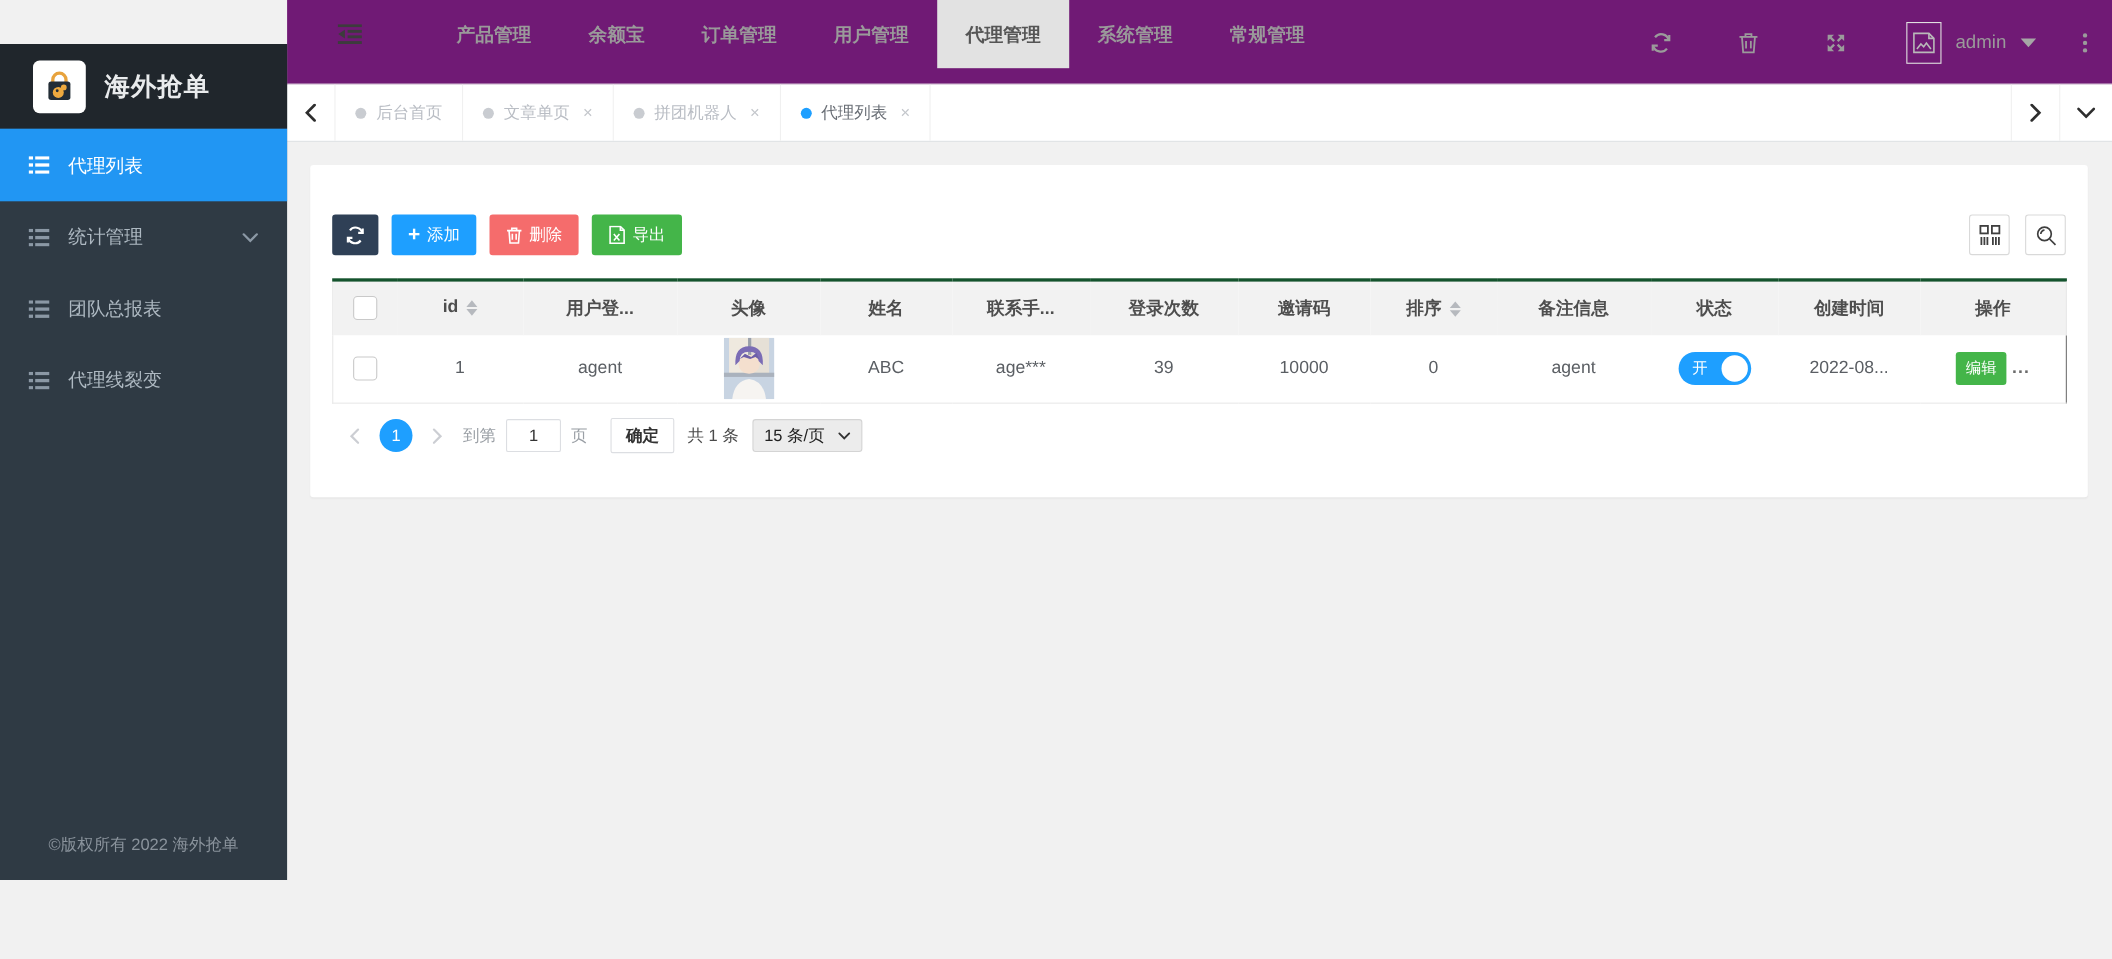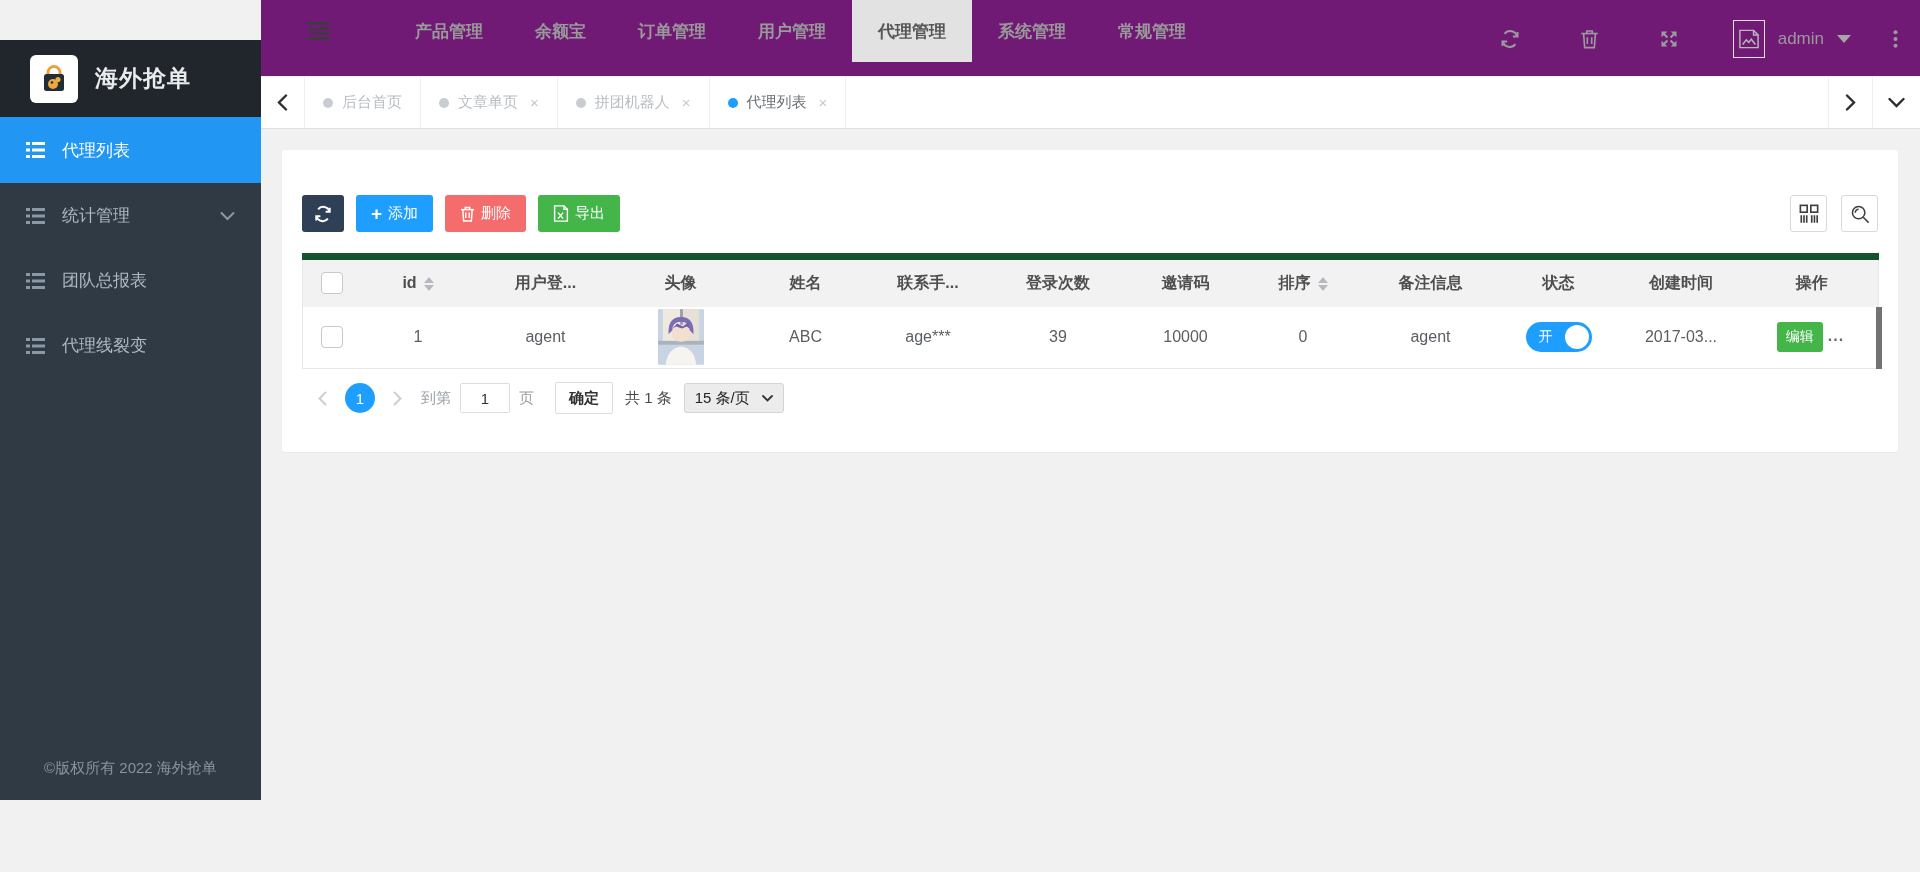--- a/index.html
+++ b/index.html
@@ -64,26 +64,26 @@
   .btn-export { background:#44b549; }
   .plus { font-size:19px; font-weight:700; line-height:1; }
   .toolbar-right { margin-left:auto; display:flex; gap:14px; }
   .icon-btn { width:37px; height:37px; border:1px solid #d9d9d9; border-radius:3px; background:#fff;
     display:flex; align-items:center; justify-content:center; color:#3f3f3f; cursor:pointer; }
 
   
   .table-wrap { margin:21px 20px 0; }
   table { width:100%; border-collapse:collapse; table-layout:fixed; }
   thead th { background:#f2f2f2; height:50px; font-size:16px; color:#4e4e4e; font-weight:700;
-    text-align:center; border-top:7px solid #14532d; }
+    text-align:center; border-top:3px solid #14532d; }
   thead th:first-child { border-left:1px solid #e8e8e8; }
   thead th:last-child { border-right:1px solid #e8e8e8; }
   tbody td { height:62px; text-align:center; font-size:16px; color:#5a5e63; border-bottom:1px solid #e8e8e8; background:#fff; }
   tbody td:first-child { border-left:1px solid #e8e8e8; }
-  tbody td:last-child { border-right:6px solid #737373; }
+  tbody td:last-child { border-right:1px solid #737373; }
   .sort { display:inline-flex; flex-direction:column; gap:2px; margin-left:7px; vertical-align:middle; cursor:pointer; }
   .sort i { width:0; height:0; border-left:5px solid transparent; border-right:5px solid transparent; display:block; }
   .sort .up { border-bottom:6px solid #b6b9be; }
   .sort .down { border-top:6px solid #b6b9be; }
   .checkbox { width:22px; height:22px; border:1px solid #c9c9c9; border-radius:4px; background:#fff;
     display:inline-block; vertical-align:middle; cursor:pointer; }
   .avatar { width:46px; height:58px; border-radius:2px; vertical-align:middle; }
   .toggle { width:66px; height:30px; background:#1e9fff; border-radius:16px; display:inline-flex;
     align-items:center; position:relative; color:#fff; font-size:14px; vertical-align:middle; cursor:pointer; }
   .toggle .txt { margin-left:13px; }
@@ -420,21 +420,21 @@
             <td>39</td>
             <td>10000</td>
             <td>0</td>
             <td>agent</td>
             <td>
               <span class="toggle">
                 <span class="txt">开</span>
                 <span class="knob"></span>
               </span>
             </td>
-            <td>2017-03...</td>
+            <td>2022-08...</td>
             <td>
               <span class="btn-edit">编辑</span><span class="more-dots">...</span>
             </td>
           </tr>
         </tbody>
       </table>
     </div>
 
     <div class="pager">
       <span class="pg-arrow">

